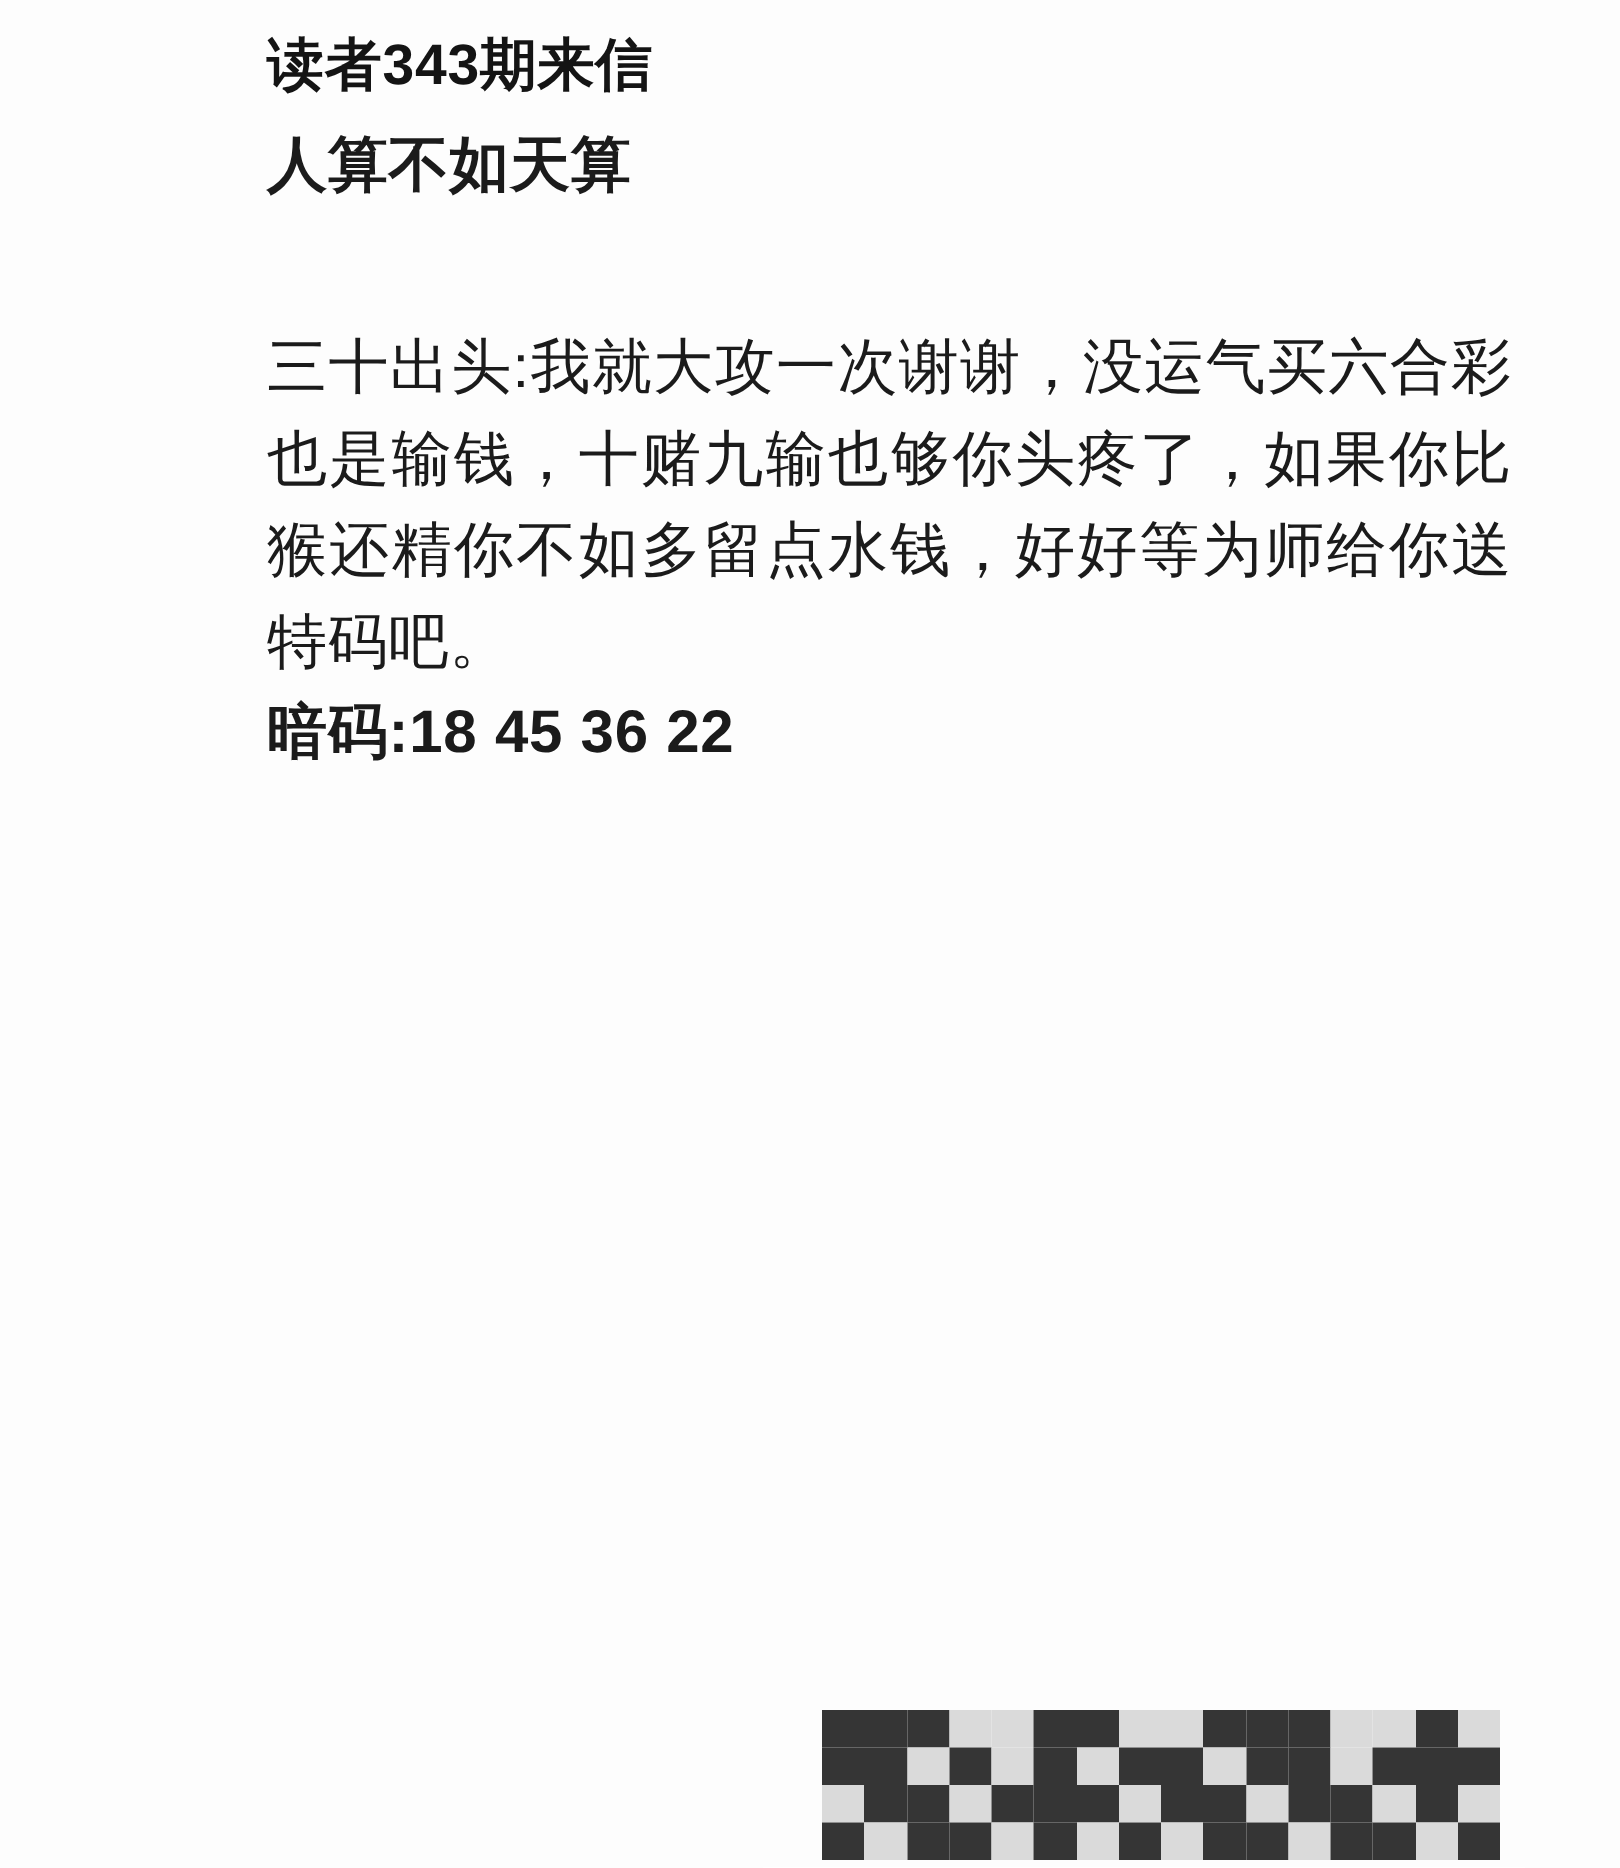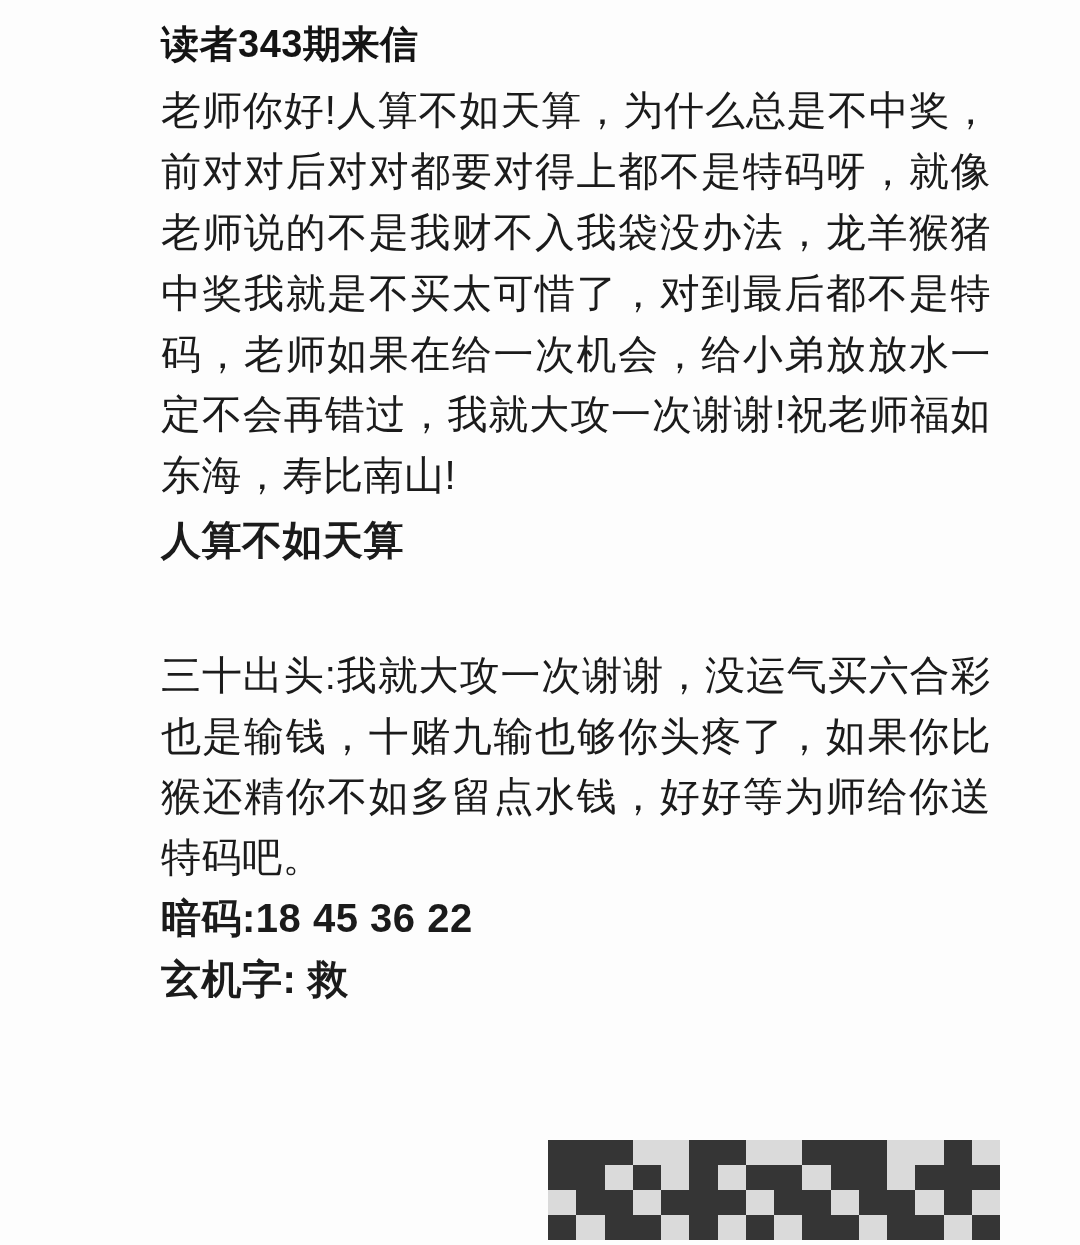--- a/index.html
+++ b/index.html
@@ -18,21 +18,21 @@
 
   
   .page {
     position: absolute;
     inset: 0;
     background: #fdfdfd;
   }
 
   .content {
     position: absolute;
-    left: 161px;
+    left: 178px;
     top: 18px;
     width: 830px;
   }
 
   .heading {
     font-size: 38px;
     line-height: 1.38;
     font-weight: 700;
     letter-spacing: 0.5px;
     color: #141414;
@@ -92,32 +92,30 @@
 </style>
 </head>
 <body>
 
 <div class="page">
 
   <div class="content">
 
     <h1 class="heading">读者343期来信</h1>
 
-    <p class="para">老师你好!人算不如天算，为什么总是不中奖，前对对后对对都要对得上都不是特码呀，就像老师说的不是我财不入我袋没办法，龙羊猴猪中奖我就是不买太可惜了，对到最后都不是特码，老师如果在给一次机会，给小弟放放水一定不会再错过，我就大攻一次谢谢!祝老师福如东海，寿比南山!</p>
 
     <p class="signature">人算不如天算</p>
 
     <div class="gap"></div>
 
     <div class="reply-block">
       <p class="para">三十出头:我就大攻一次谢谢，没运气买六合彩也是输钱，十赌九输也够你头疼了，如果你比猴还精你不如多留点水钱，好好等为师给你送特码吧。</p>
 
       <p class="codeline">暗码:18 45 36 22</p>
 
-      <p class="codeline">玄机字: 救</p>
     </div>
 
   </div>
 
   <div class="mosaic" id="mosaic">
       <i style="background: rgb(43, 43, 43);"></i>
       <i style="background: rgb(43, 43, 43);"></i>
       <i style="background: rgb(43, 43, 43);"></i>
       <i style="background: rgb(217, 217, 217);"></i>
       <i style="background: rgb(217, 217, 217);"></i>

